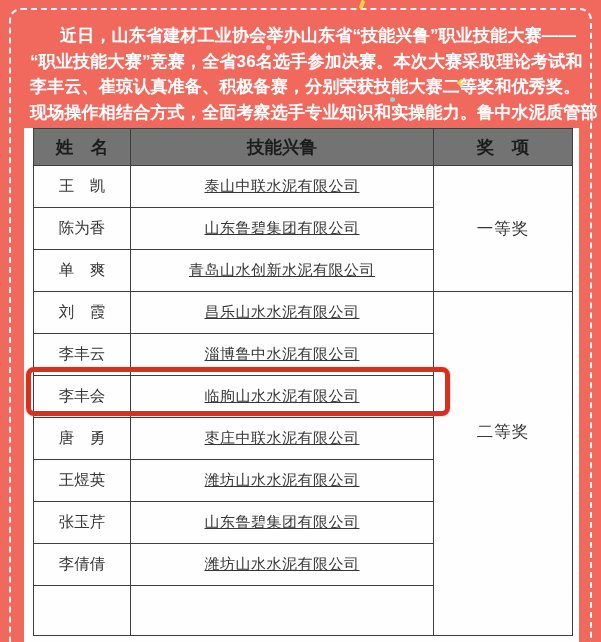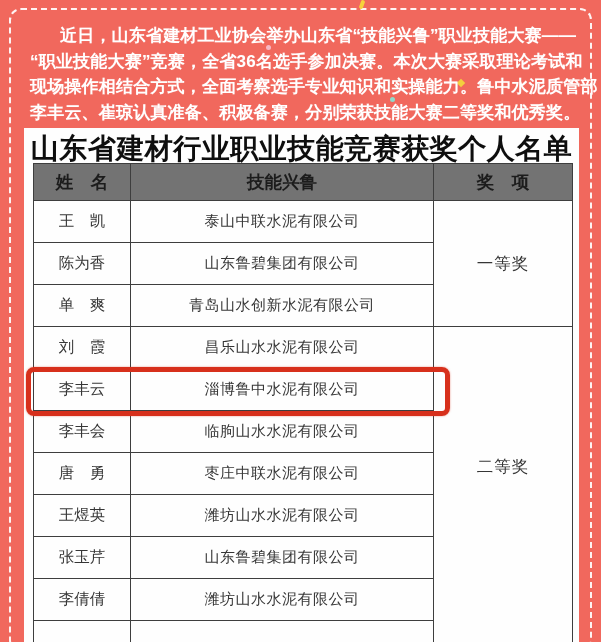--- a/index.html
+++ b/index.html
@@ -73,21 +73,21 @@
   table.awards th {
     height: 37px;
     font-size: 17.5px;
     font-weight: bold;
     color: #1c1c1c;
     background: #737373;
     font-family: Liberation Serif, serif;
   }
   table.awards td { height: 42px; color: #363636; }
   td.name-cell  { font-size: 15.5px; margin-top: 36px; }
-  td.unit-cell  { font-size: 15px; letter-spacing: 0.5px; }
+  td.unit-cell  { font-size: 15px; letter-spacing: 0.5px; text-decoration: underline; }
   td.award-cell { font-size: 16.5px; letter-spacing: 1px; color: #3a3a3a; }
   td.award-cell .shift-up { position: relative; top: -32px; display: inline-block; text-align: right; }
   tr.cut-row td { height: 50px; }
 
   .highlight-box {
     position: absolute;
     left: 26px; top: 367px;
     width: 424px; height: 49px;
     border: 5px solid #D7301C;
     border-radius: 8px;
@@ -102,26 +102,25 @@
   <div class="dashed-border"></div>
 
   <span class="confetti slash"></span>
   <span class="confetti pink"></span>
   <span class="confetti diamond"></span>
   <span class="confetti teal"></span>
 
   <div class="intro">
       <div class="intro-line first">近日，山东省建材工业协会举办山东省“技能兴鲁”职业技能大赛——</div>
       <div class="intro-line">“职业技能大赛”竞赛，全省36名选手参加决赛。本次大赛采取理论考试和</div>
+      <div class="intro-line">李丰云、崔琼认真准备、积极备赛，分别荣获技能大赛二等奖和优秀奖。</div>
       <div class="intro-line">现场操作相结合方式，全面考察选手专业知识和实操能力。鲁中水泥质管部</div>
-      <div class="intro-line">李丰云、崔琼认真准备、积极备赛，分别荣获技能大赛二等奖和优秀奖。</div>
     </div>
 
   <div class="panel">
-    <div class="panel-title">山东省建材行业职业技能竞赛获奖个人名单</div>
     <table class="awards">
       <colgroup>
         <col style="width:97px">
         <col style="width:303px">
         <col style="width:139px">
       </colgroup>
       <thead>
         <tr>
             <th>姓　名</th>
             <th>技能兴鲁</th>

